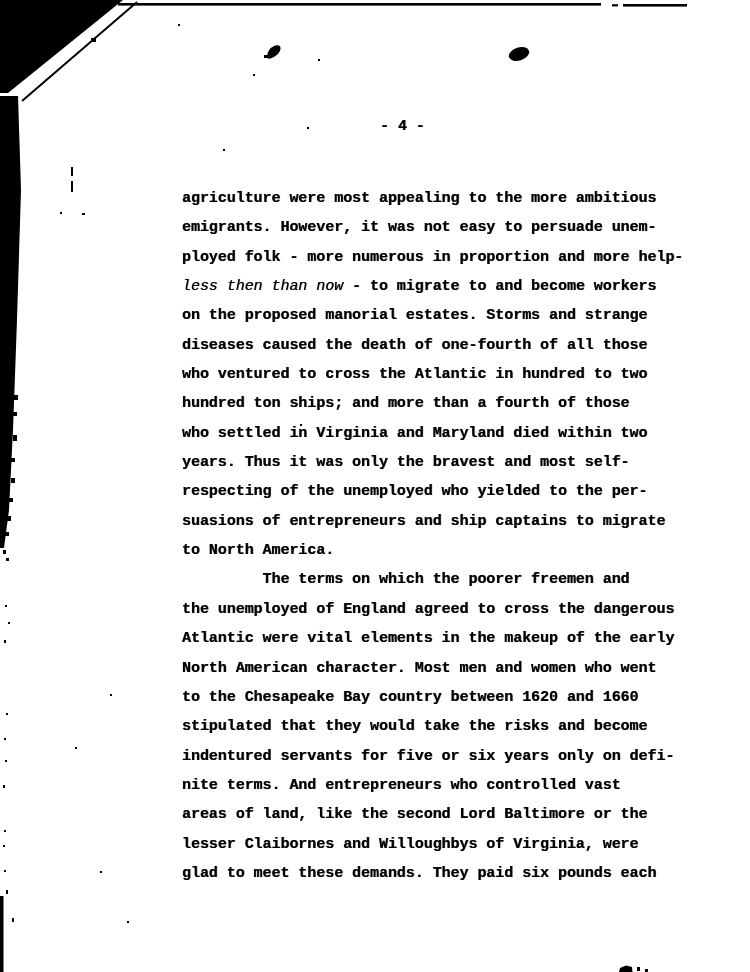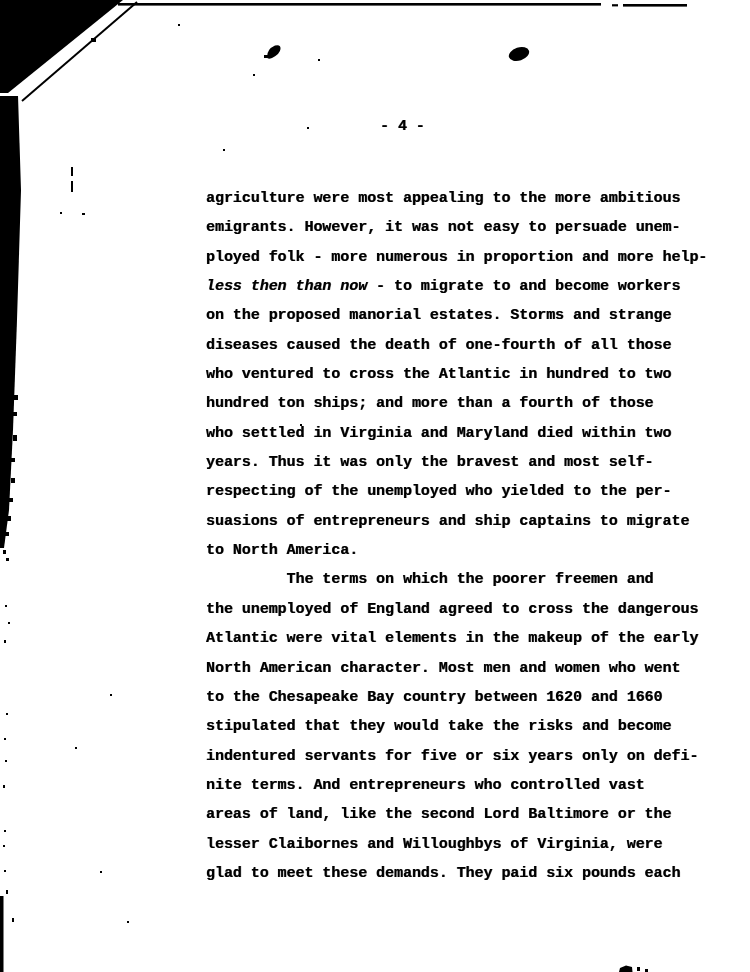--- a/index.html
+++ b/index.html
@@ -23,22 +23,22 @@
     left:380px;top:118px;
     white-space:pre;
   }
   .doc-body{
     position:absolute;
     left:182px;top:184px;
     width:520px;
     line-height:29.35px;
     white-space:pre;
   }
-  .line{height:29.35px;margin-left:24px;}
-  .em{font-style:italic;font-weight:700;}
+  .line{height:29.35px;}
+  .em{font-style:italic;font-weight:400;}
   .artifacts{position:absolute;left:0;top:0;pointer-events:none;}
 </style>
 </head>
 <body>
 
 <div class="page">
 
   <svg class="artifacts" width="750" height="972" viewBox="0 0 750 972">
 
     <g>

